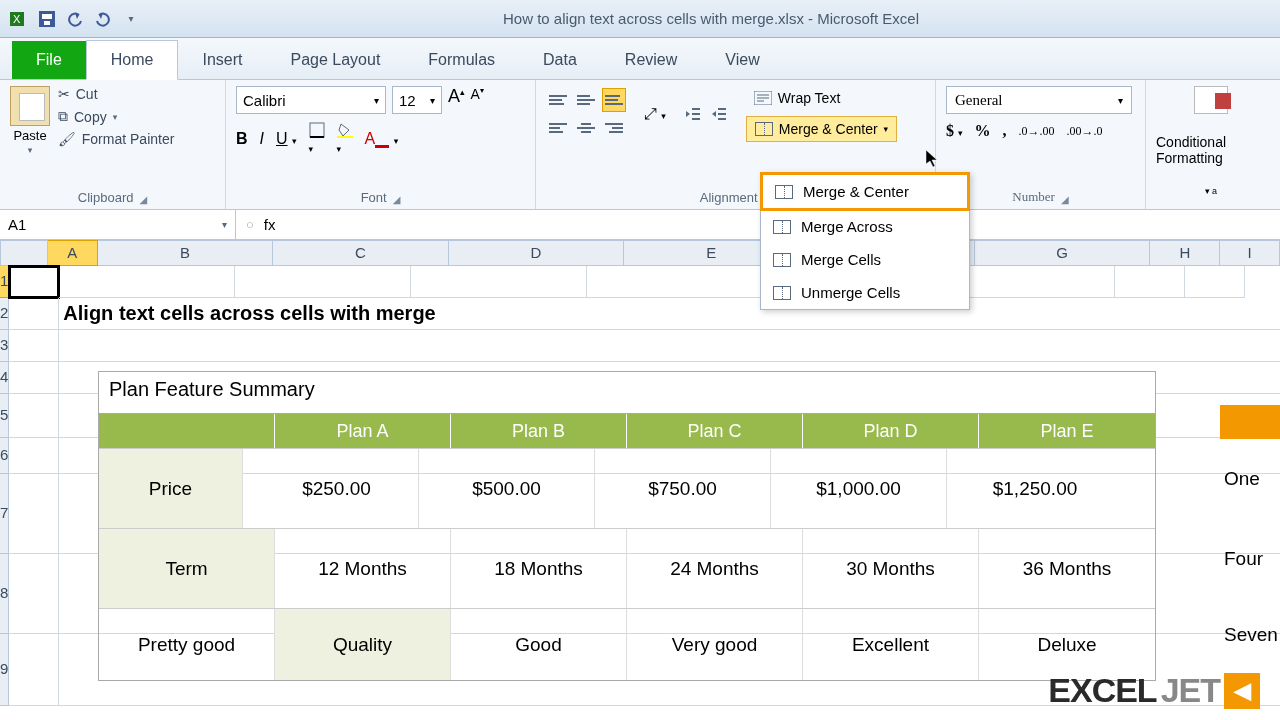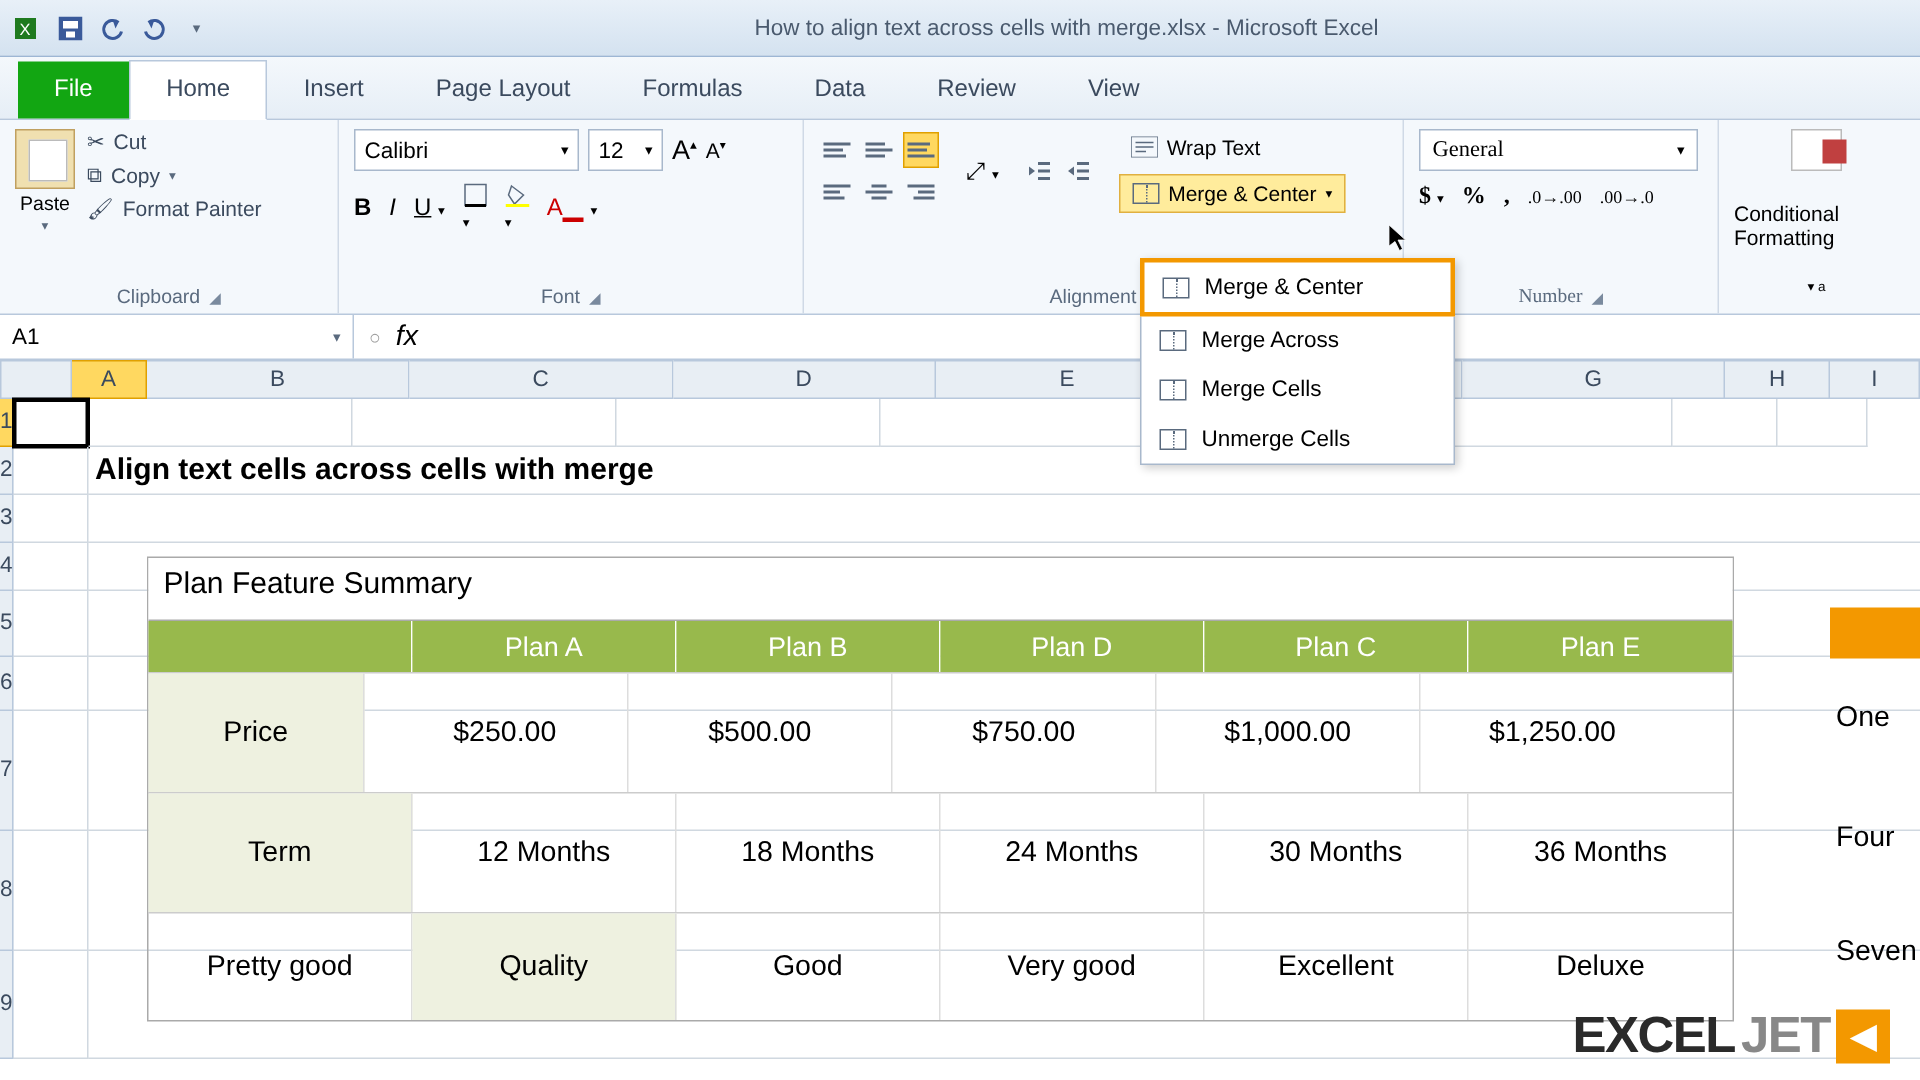--- a/index.html
+++ b/index.html
@@ -24,21 +24,21 @@
 .rgroup .glabel { text-align: center; font-size: 13px; color: #5a6a7e; padding: 2px 0; display: flex; justify-content: center; gap: 6px; }
 .dlg { font-size: 10px; color: #7a8a9e; align-self: flex-end; cursor: pointer; }
 
 .clipboard-col { display: flex; flex-direction: column; align-items: center; gap: 2px; cursor: pointer; }
 .paste-icon { width: 40px; height: 40px; background: #f0e0b0; border: 1px solid #c0a060; position: relative; }
 .paste-icon::after { content: ""; position: absolute; inset: 6px 4px 4px 8px; background: #fff; border: 1px solid #bbb; }
 
 .clip-opts { display: flex; flex-direction: column; gap: 6px; font-size: 14px; color: #3b4a5e; }
 .clip-opts div { display: flex; align-items: center; gap: 6px; cursor: pointer; }
 
-.font-top { display: flex; gap: 6px; margin-bottom: 8px; align-items: center; }
+.font-top { display: flex; gap: 6px; margin-bottom: 8px; align-items: flex-start; }
 .font-sel { width: 150px; height: 28px; border: 1px solid #a8b8cc; background: #fff; padding: 2px 6px; font-size: 15px; display: flex; justify-content: space-between; align-items: center; }
 .size-sel { width: 50px; height: 28px; border: 1px solid #a8b8cc; background: #fff; padding: 2px 6px; font-size: 15px; display: flex; justify-content: space-between; align-items: center; }
 .font-bot { display: flex; gap: 12px; align-items: center; font-size: 16px; }
 .font-bot span { cursor: pointer; }
 
 .align-grid { display: grid; grid-template-columns: repeat(3, 24px); grid-template-rows: repeat(2, 24px); gap: 4px; }
 .align-btn { border: 1px solid transparent; display: flex; flex-direction: column; justify-content: center; gap: 2px; padding: 2px; cursor: pointer; }
 .align-btn.active { background: #ffd860; border: 1px solid #e0a000; }
 .aln { height: 2px; background: #5a6a7e; }
 
@@ -55,21 +55,21 @@
 .num-row { display: flex; gap: 12px; font-size: 16px; align-items: center; margin-top: 8px; }
 
 .cond-col { display: flex; flex-direction: column; align-items: center; gap: 20px; font-size: 14px; cursor: pointer; }
 .cond-icon { width: 34px; height: 28px; background: #fff; border: 1px solid #bbb; position: relative; }
 .cond-icon::after { content: ""; position: absolute; right: -4px; top: 6px; width: 16px; height: 16px; background: #c04040; }
 
 
 .formula-row { height: 30px; display: flex; align-items: stretch; border-bottom: 1px solid #b8c8dc; }
 .name-box { width: 236px; border-right: 1px solid #b8c8dc; display: flex; align-items: center; padding: 0 8px; font-size: 15px; justify-content: space-between; }
 .fx-area { flex: 1; display: flex; align-items: center; gap: 10px; padding: 0 10px; }
-.fx-area .fx { font-style: italic; font-size: 19px; }
+.fx-area .fx { font-size: 15px; }
 
 
 .sheet { position: relative; }
 .col-headers { display: flex; height: 26px; }
 .sel-all { width: 48px; background: #e8eef4; border: 1px solid #b8c8dc; }
 .ch { background: #e8eef4; border-right: 1px solid #b8c8dc; border-bottom: 1px solid #b8c8dc; border-top: 1px solid #b8c8dc; text-align: center; font-size: 15px; line-height: 24px; color: #3b4a5e; }
 .ch.sel { background: #ffd860; border-color: #e0a000; }
 .row-body { display: flex; }
 .rh-col { width: 48px; }
 .rh { height: 32px; background: #e8eef4; border-right: 1px solid #b8c8dc; border-bottom: 1px solid #b8c8dc; text-align: center; font-size: 15px; line-height: 30px; color: #3b4a5e; }
@@ -446,22 +446,22 @@
         </div>
     </div>
   </div>
 
   <div class="plan-table">
     <div class="pt-title">Plan Feature Summary</div>
     <div class="pt-head">
       <div class="phc" style="width:176px;background:#98b94c;"></div>
       <div class="phc" style="width:176px;">Plan A</div>
       <div class="phc" style="width:176px;">Plan B</div>
+      <div class="phc" style="width:176px;">Plan C</div>
       <div class="phc" style="width:176px;">Plan D</div>
-      <div class="phc" style="width:176px;">Plan C</div>
       <div class="phc" style="width:176px;border-right:none;">Plan E</div>
     </div>
     <div class="pt-row">
       <div class="prc lbl" style="width:144px;">Price</div>
       <div class="prc" style="width:176px;padding-left:12px;">$250.00</div>
       <div class="prc" style="width:176px;">$500.00</div>
       <div class="prc" style="width:176px;">$750.00</div>
       <div class="prc" style="width:176px;">$1,000.00</div>
       <div class="prc" style="width:176px;border-right:none;">$1,250.00</div>
     </div>

